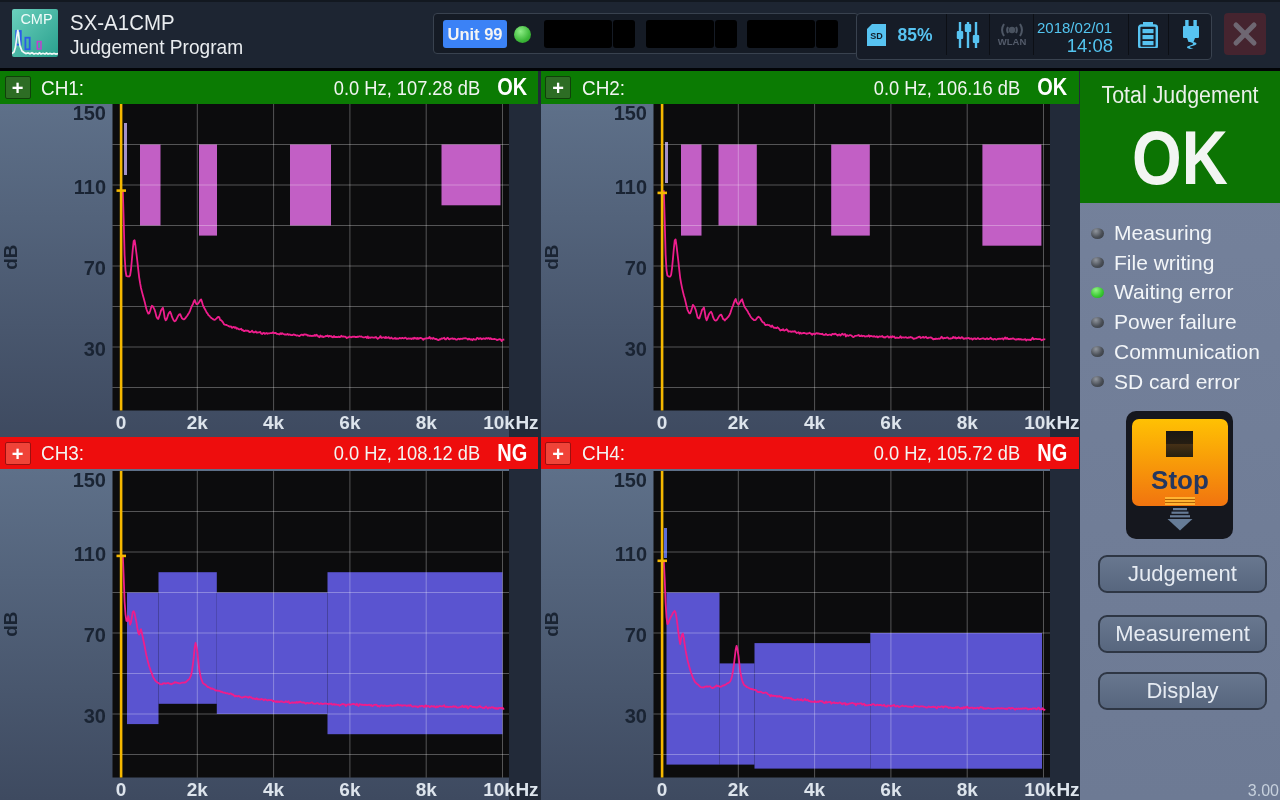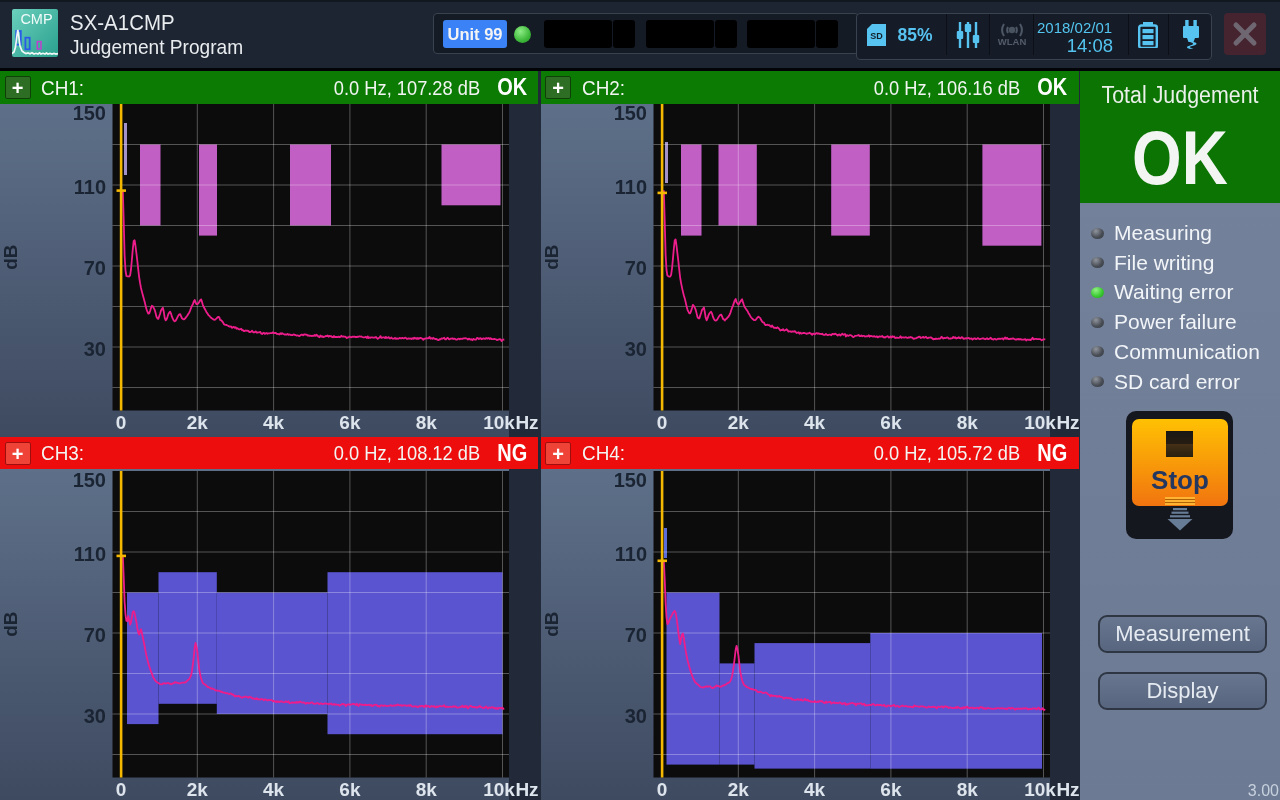--- a/index.html
+++ b/index.html
@@ -336,15 +336,16 @@
 </div>
 <svg width="30" height="26" viewBox="0 0 30 26" style="position:absolute;left:39px;top:97px">
 <g fill="#667c97">
           <rect x="8" y="0" width="14" height="2.2"></rect>
           <rect x="6.5" y="3.6" width="17" height="2.2"></rect>
           <rect x="5" y="7.2" width="20" height="2.2"></rect>
           <path d="M2.5 11 h25 l-12.5 11.5 z"></path>
         </g>
       </svg>
 </div>
+    <div style="position:absolute;left:18px;top:484px;width:169px;height:38px;background:linear-gradient(#68778f,#57667e);border:2px solid #2e3644;border-radius:9px;color:#e6ebf2;font-size:22px;display:flex;align-items:center;justify-content:center;">Judgement</div>
     <div style="position:absolute;left:18px;top:601px;width:169px;height:38px;background:linear-gradient(#68778f,#57667e);border:2px solid #2e3644;border-radius:9px;color:#e6ebf2;font-size:22px;display:flex;align-items:center;justify-content:center;">Display</div>
     <div style="position:absolute;left:18px;top:544px;width:169px;height:38px;background:linear-gradient(#68778f,#57667e);border:2px solid #2e3644;border-radius:9px;color:#e6ebf2;font-size:22px;display:flex;align-items:center;justify-content:center;">Measurement</div>
     <div style="position:absolute;right:1px;top:711px;color:#c7d1dd;font-size:16px;">3.00</div>
   </div>
 </body></html>

